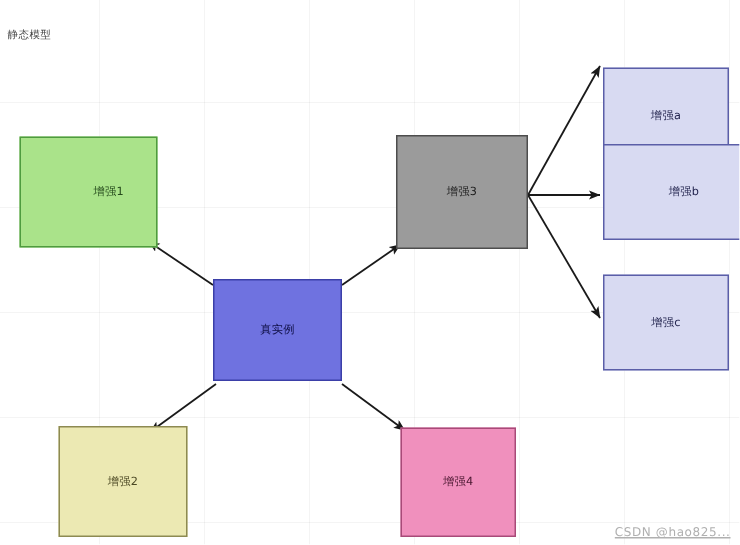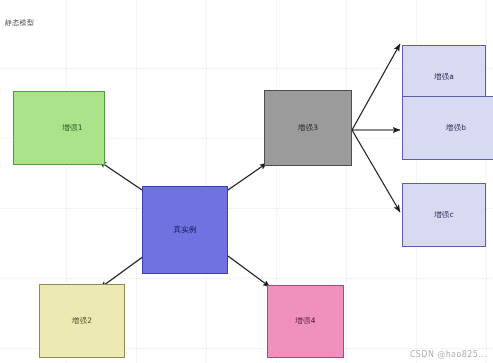--- a/index.html
+++ b/index.html
@@ -62,20 +62,21 @@
   }
   #watermark {
     position: absolute;
     right: 6px;
     bottom: 4px;
     font-size: 8px;
     color: #b0b0b0;
     letter-spacing: 0.4px;
     z-index: 3;
     white-space: nowrap;
+    text-decoration: underline;
   }
 </style>
 </head>
 <body>
 
 <div id="canvas" style="width: 493px; height: 363px; background-size: 70px 70px;">
 
   <svg id="edges" viewBox="0 0 493 363" xmlns="http://www.w3.org/2000/svg">
     <defs>
       <marker id="arrowhead" markerWidth="7" markerHeight="7" refX="6.2" refY="2.6" orient="auto" markerUnits="strokeWidth">
@@ -96,21 +97,21 @@
   <div id="diagram-title">静态模型</div>
 
   <div class="node node-green" style="left: 13px; top: 91px; width: 92px; height: 74px; background: rgb(170, 227, 138); border-color: rgb(79, 155, 63);">
     <span>增强1</span>
   </div>
 
   <div class="node node-yellow" style="left: 19px; top: 284px; width: 86px; height: 74px; background: rgb(236, 233, 179); border-color: rgb(141, 138, 82); margin-left: 20px;">
     <span>增强2</span>
   </div>
 
-  <div class="node node-blue" style="left: 142px; top: 186px; width: 86px; height: 88px; background: rgb(111, 114, 224); border-color: rgb(59, 63, 168);">
+  <div class="node node-blue" style="left: 142px; top: 186px; width: 86px; height: 68px; background: rgb(111, 114, 224); border-color: rgb(59, 63, 168);">
     <span>真实例</span>
   </div>
 
   <div class="node node-gray" style="left: 264px; top: 90px; width: 88px; height: 76px; background: rgb(155, 155, 155); border-color: rgb(77, 77, 77);">
     <span>增强3</span>
   </div>
 
   <div class="node node-pink" style="left: 267px; top: 285px; width: 77px; height: 73px; background: rgb(240, 144, 189); border-color: rgb(168, 74, 120);">
     <span>增强4</span>
   </div>

